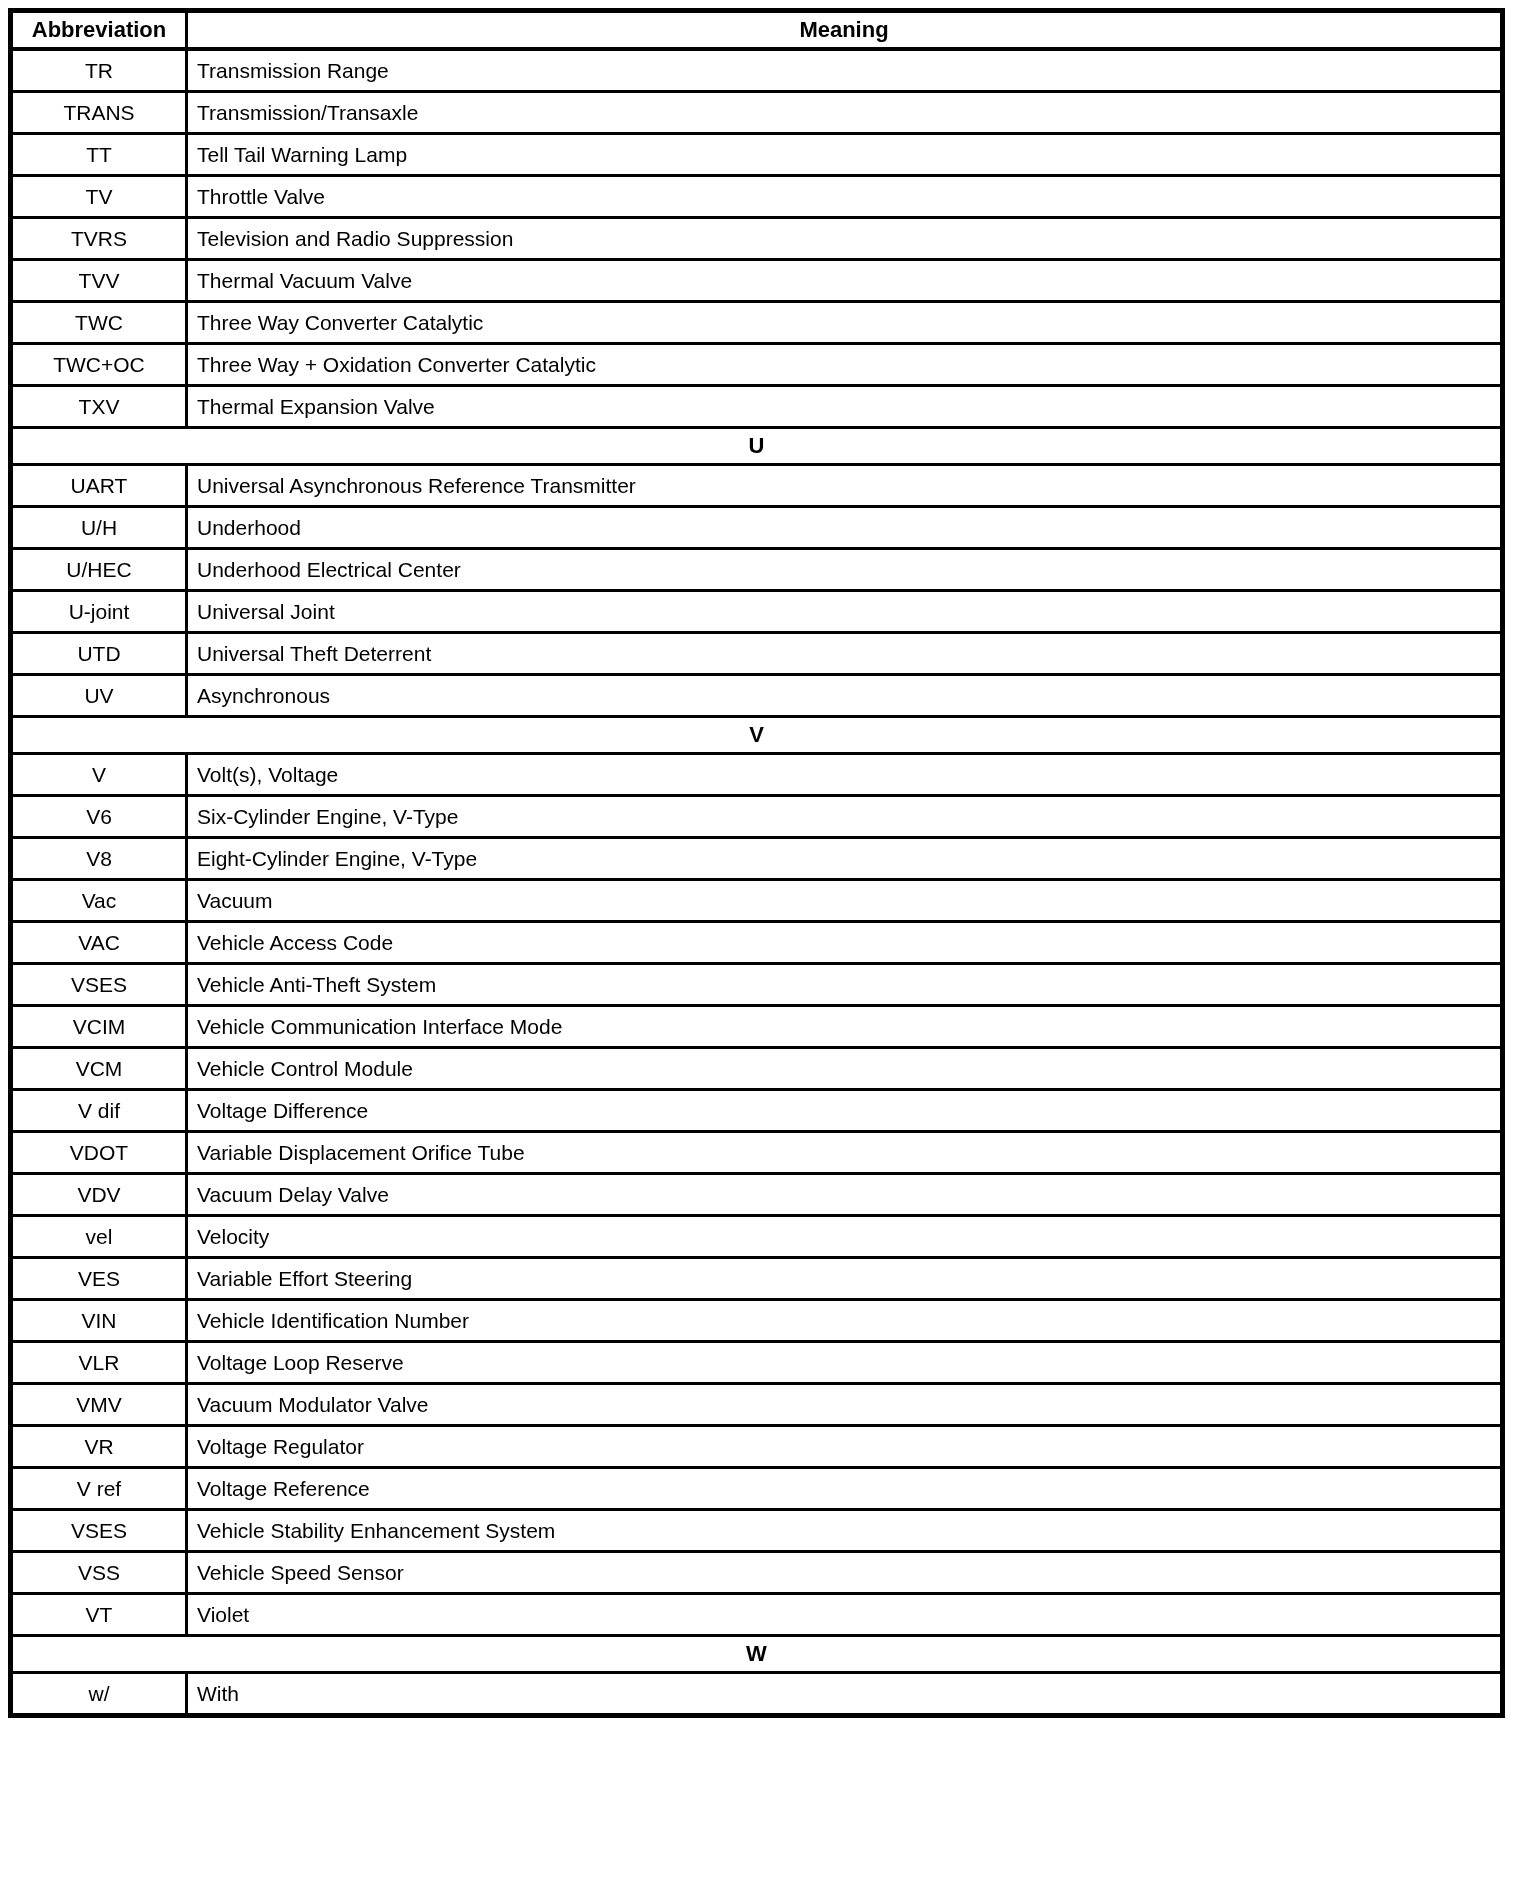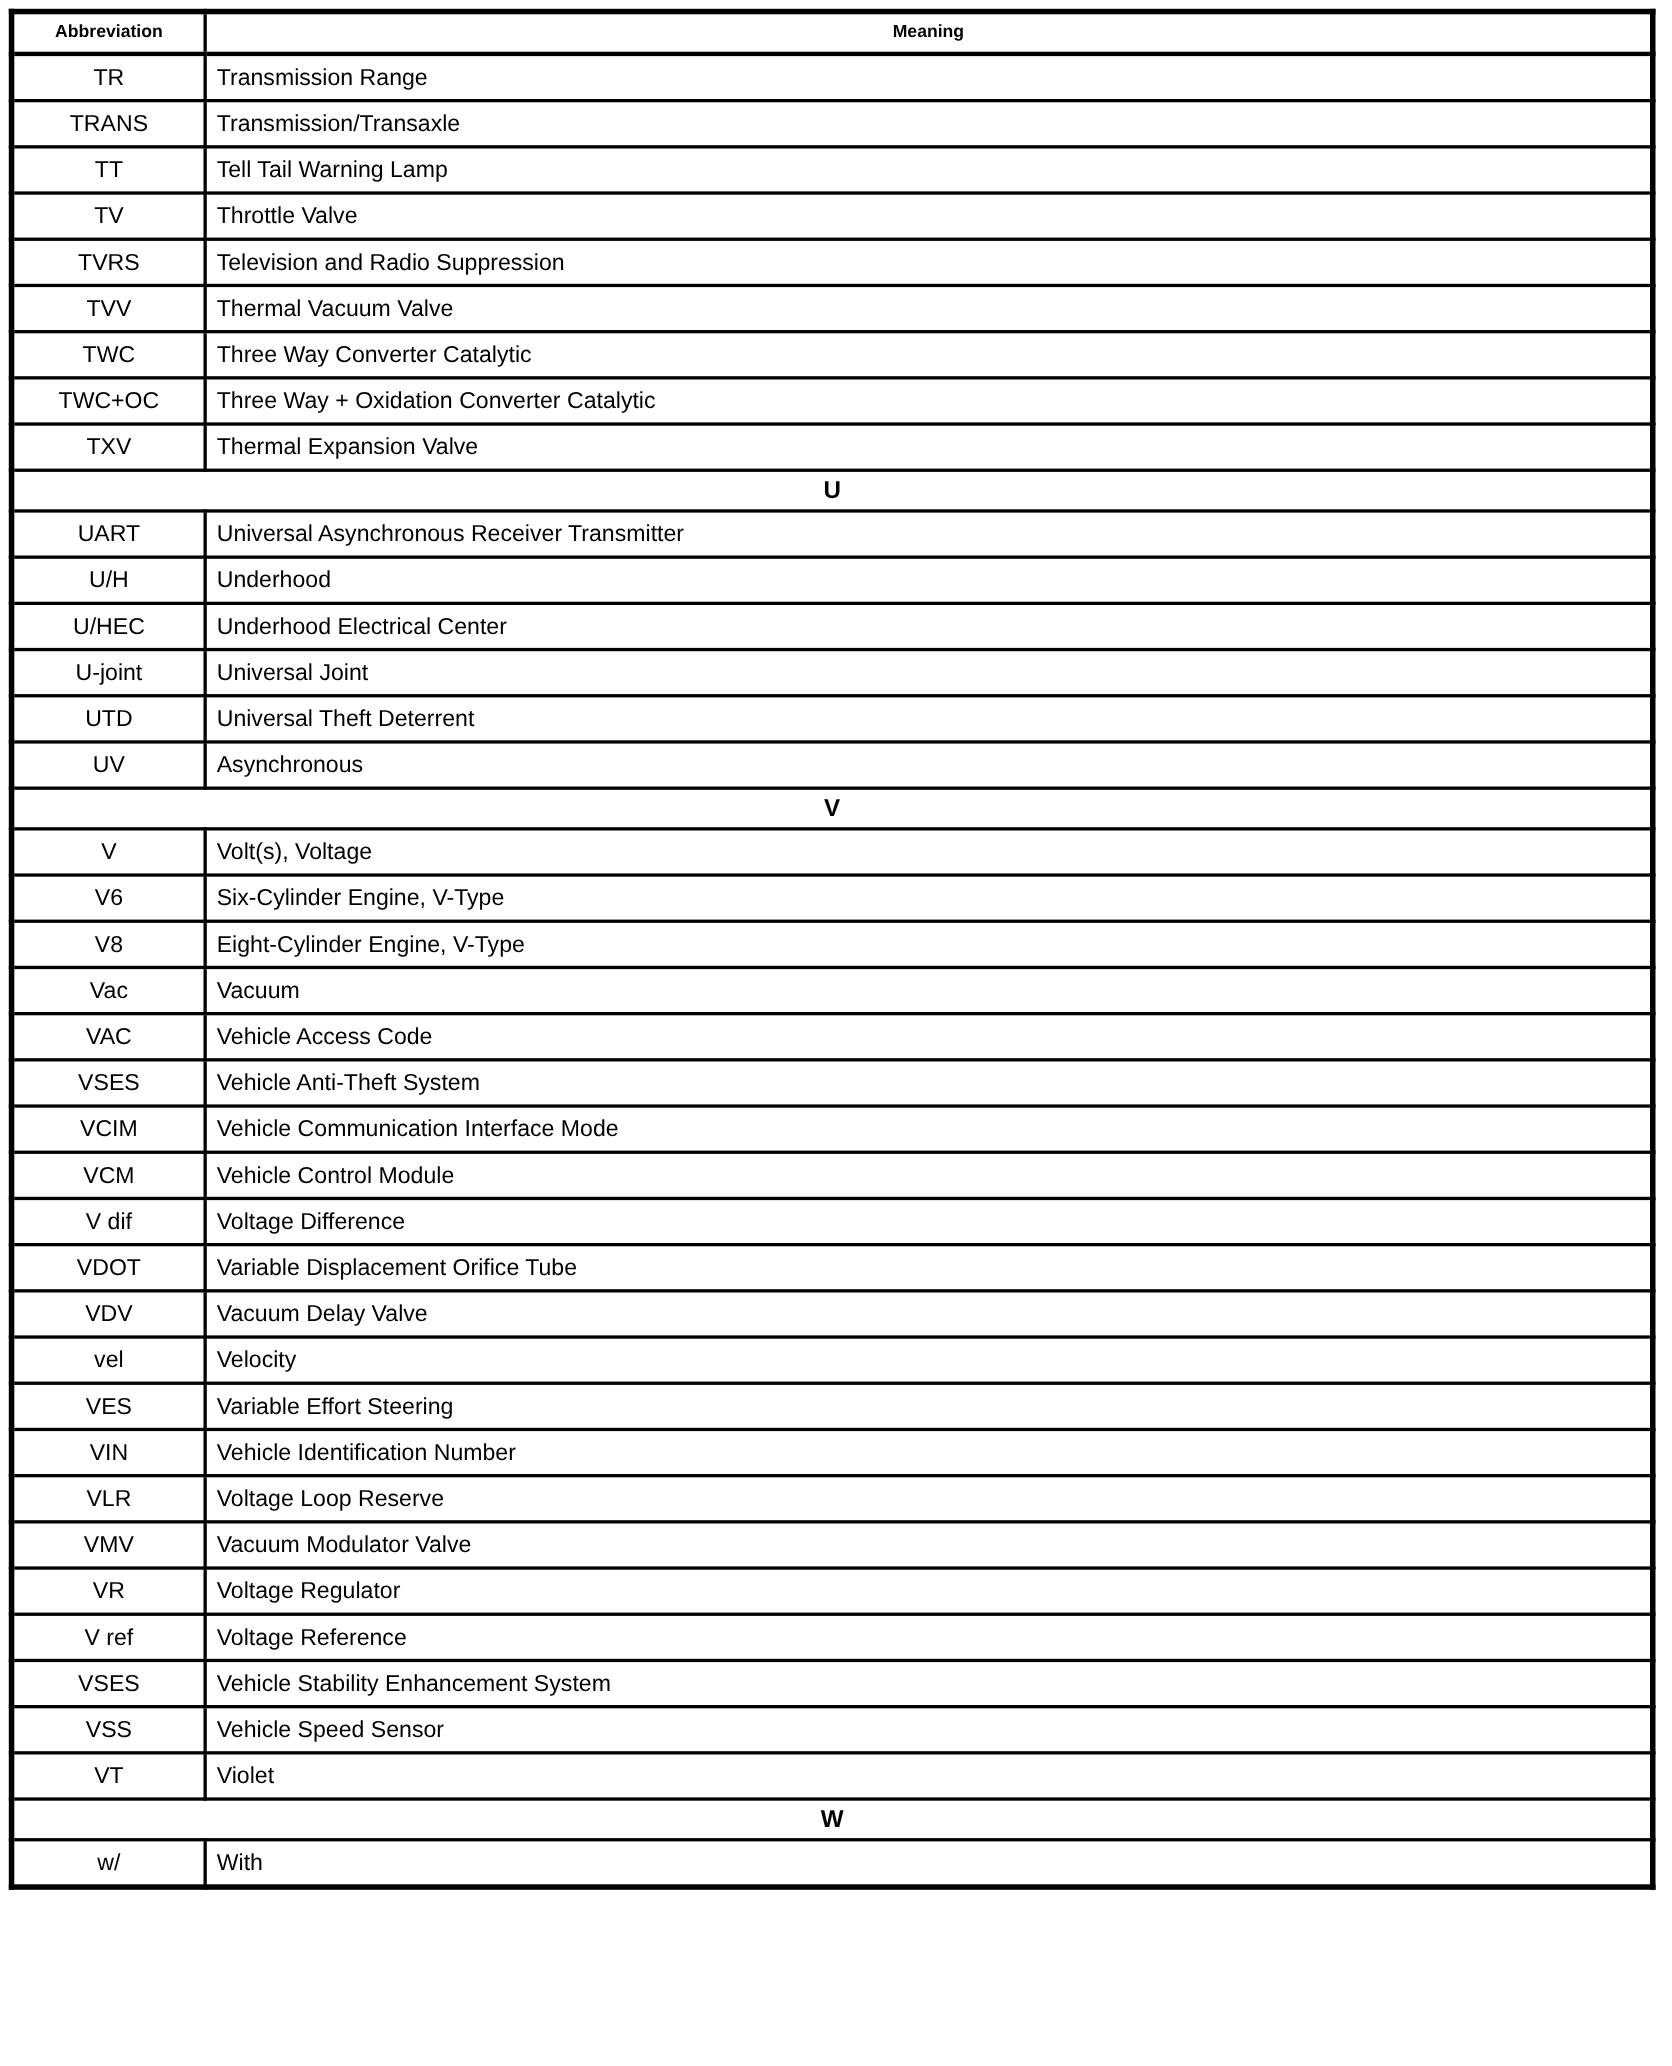--- a/index.html
+++ b/index.html
@@ -28,21 +28,21 @@
   }
   .abbrev-table {
     border-width: 5px;
   }
   .abbrev-table thead th {
     border-bottom-width: 4px;
   }
   th.col-abbr, td.cell-abbr { width: 172px; }
   .abbrev-table th {
     height: 34px;
-    font-size: 16px;
+    font-size: 22px;
     font-weight: bold;
     text-align: center;
     padding: 0;
   }
   .abbrev-table td {
     height: 39px;
     font-size: 21px;
     padding: 0;
     white-space: nowrap;
     overflow: hidden;
@@ -106,21 +106,21 @@
       </tr>
       <tr>
         <td class="cell-abbr">TXV</td>
         <td class="cell-meaning">Thermal Expansion Valve</td>
       </tr>
       <tr class="section-row">
         <td colspan="2">U</td>
       </tr>
       <tr>
         <td class="cell-abbr">UART</td>
-        <td class="cell-meaning">Universal Asynchronous Receiver Transmitter</td>
+        <td class="cell-meaning">Universal Asynchronous Reference Transmitter</td>
       </tr>
       <tr>
         <td class="cell-abbr">U/H</td>
         <td class="cell-meaning">Underhood</td>
       </tr>
       <tr>
         <td class="cell-abbr">U/HEC</td>
         <td class="cell-meaning">Underhood Electrical Center</td>
       </tr>
       <tr>

